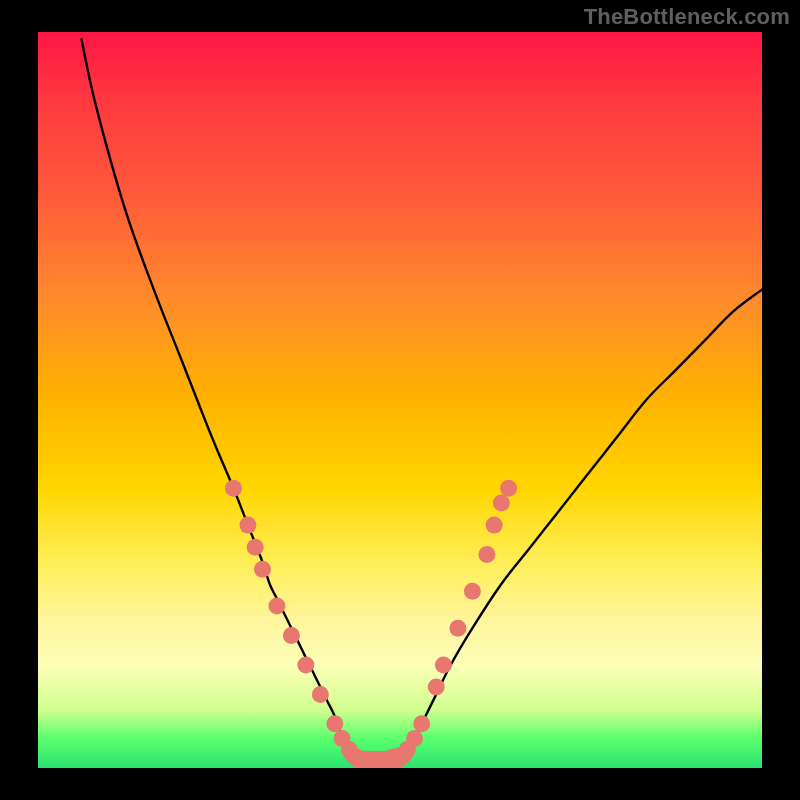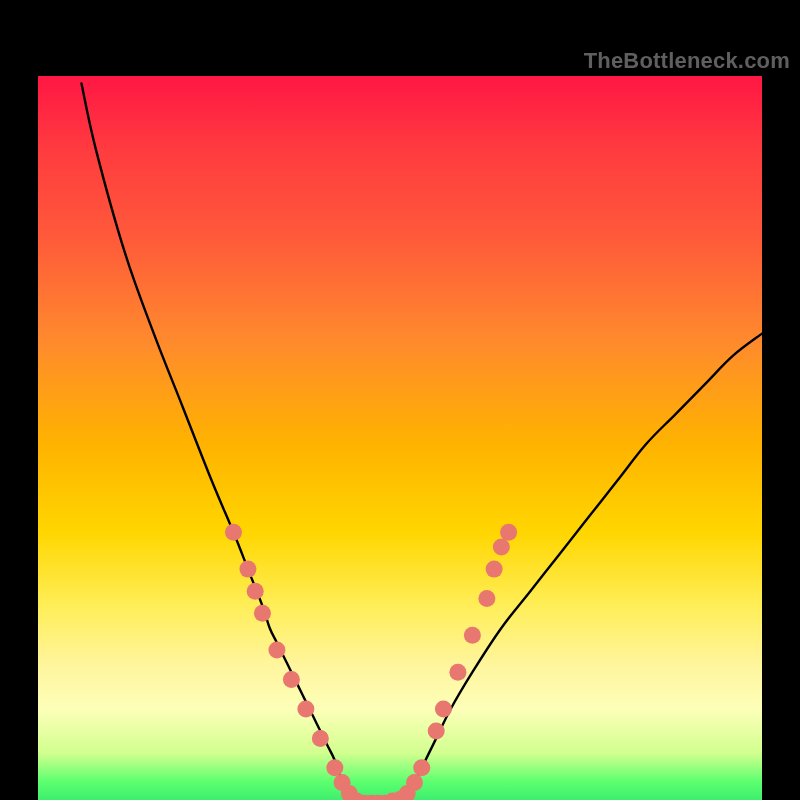--- a/index.html
+++ b/index.html
@@ -10,21 +10,20 @@
     background: #000;
     overflow: hidden;
   }
   .frame {
     position: absolute;
     left: 0;
     top: 0;
     width: 800px;
     height: 636px;
     background: #000;
-    margin-top: 44px;
   }
   .plot {
     position: absolute;
     left: 38px;
     top: 32px;
     width: 724px;
     height: 736px;
     
     background: linear-gradient(
       to bottom,

